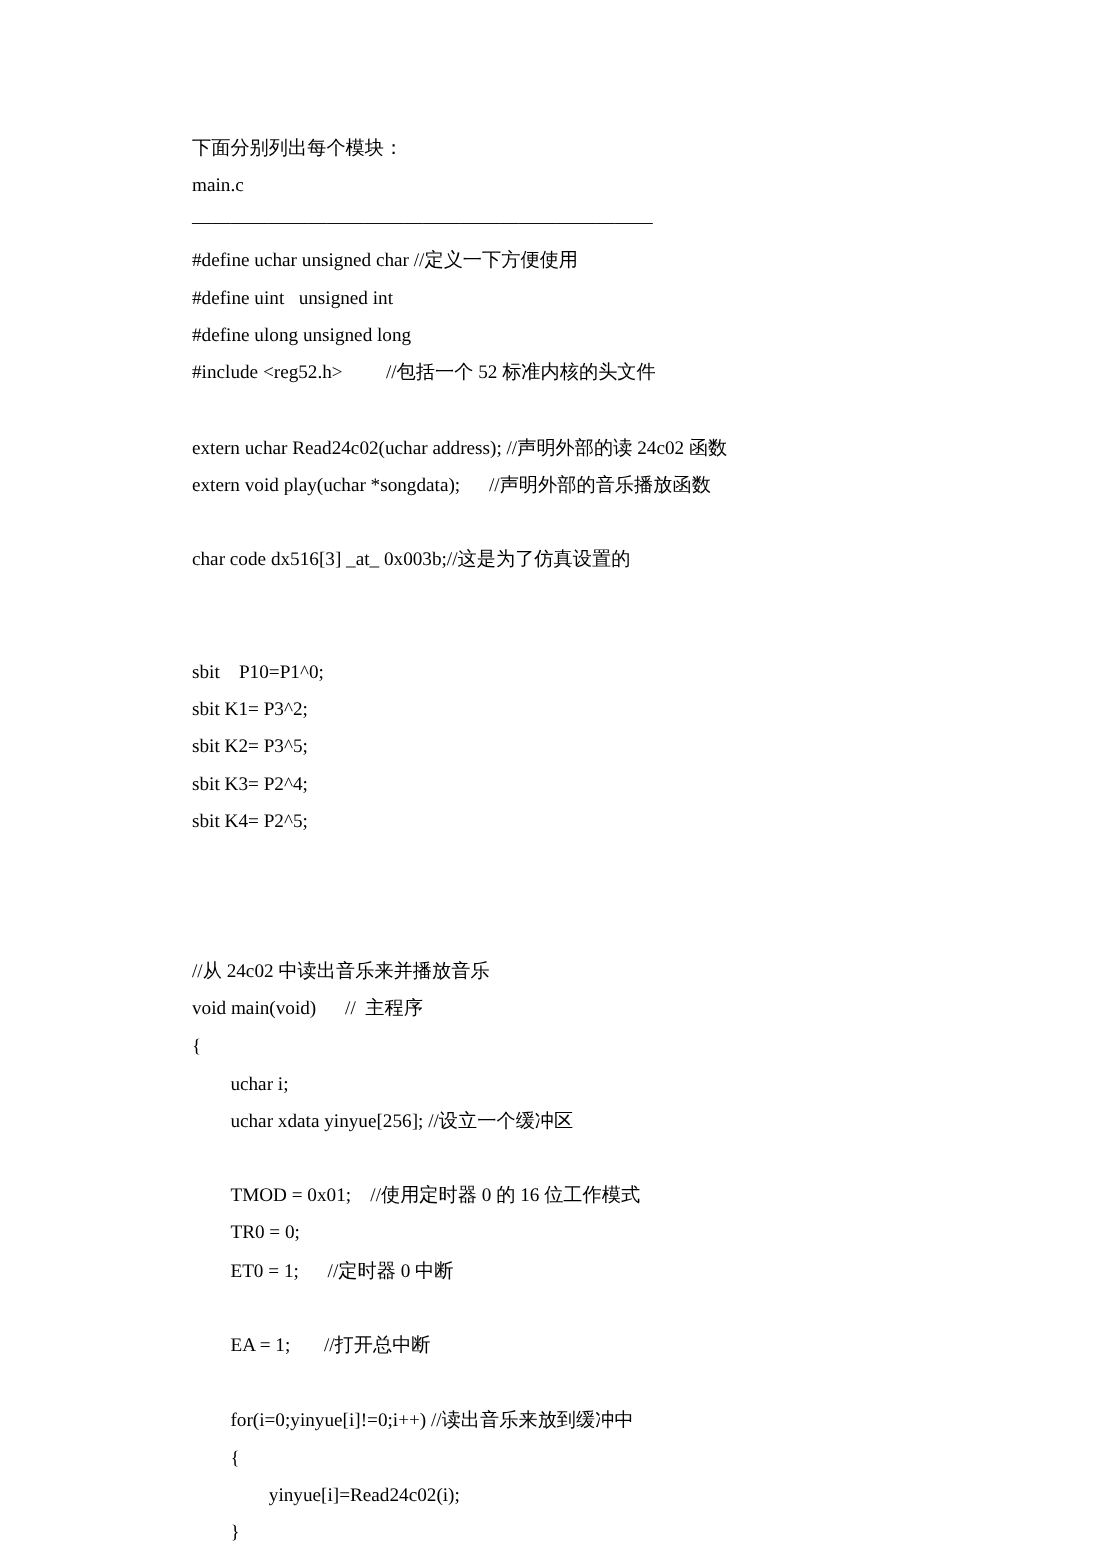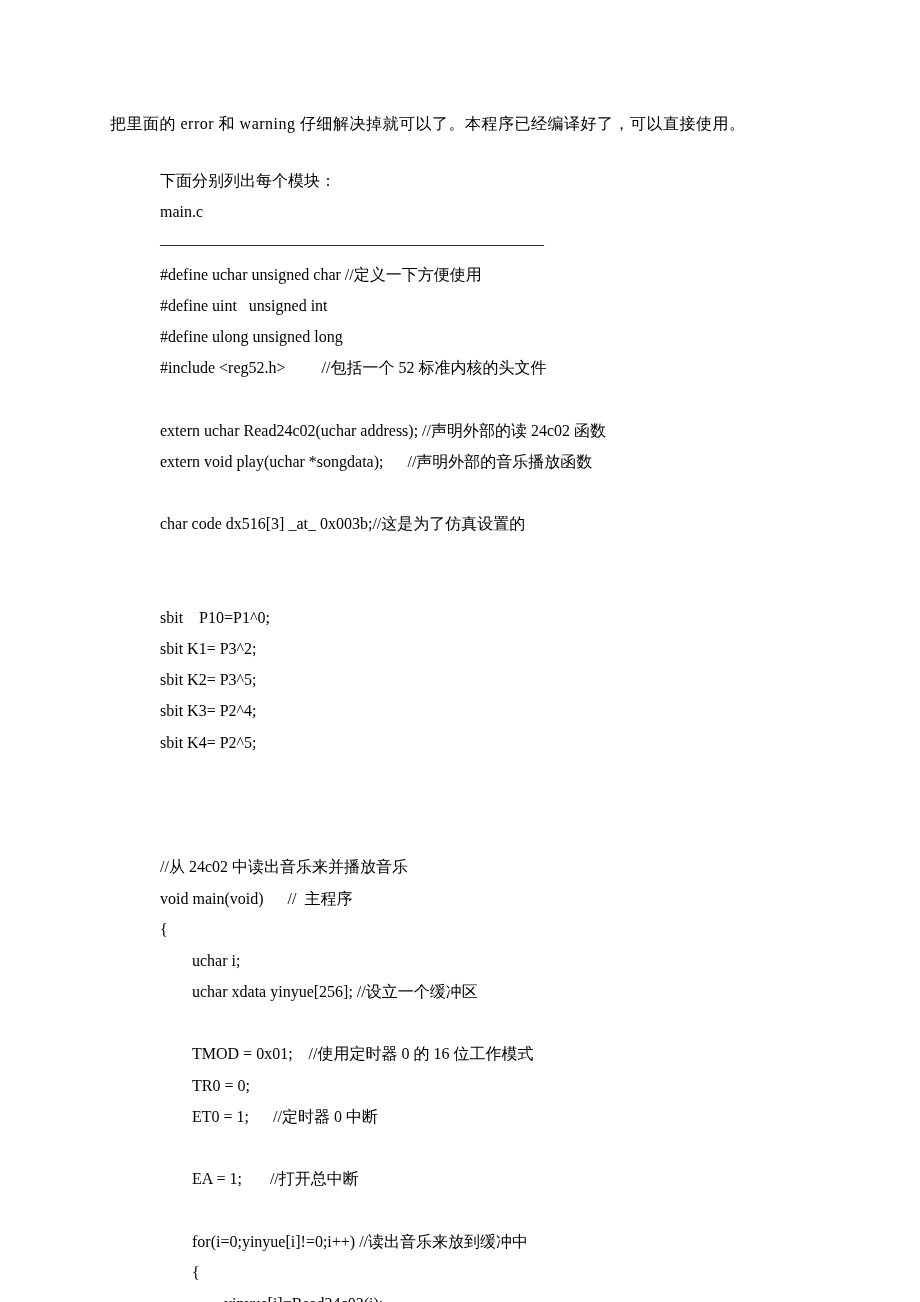--- a/index.html
+++ b/index.html
@@ -29,21 +29,20 @@
     font-size: 16px;
     white-space: pre;
     font-family: "SimSun", "宋体", "Times New Roman", serif;
     line-height: 1.95;
   }
 </style>
 </head>
 <body>
 
 <div class="page">
-  <div class="intro">把里面的 error 和 warning 仔细解决掉就可以了。本程序已经编译好了，可以直接使用。</div>
   <div class="code-block" id="code-container">下面分别列出每个模块：
 main.c
 ————————————————————————
 #define uchar unsigned char //定义一下方便使用
 #define uint   unsigned int
 #define ulong unsigned long
 #include &lt;reg52.h&gt;         //包括一个 52 标准内核的头文件
 
 extern uchar Read24c02(uchar address); //声明外部的读 24c02 函数
 extern void play(uchar *songdata);      //声明外部的音乐播放函数

